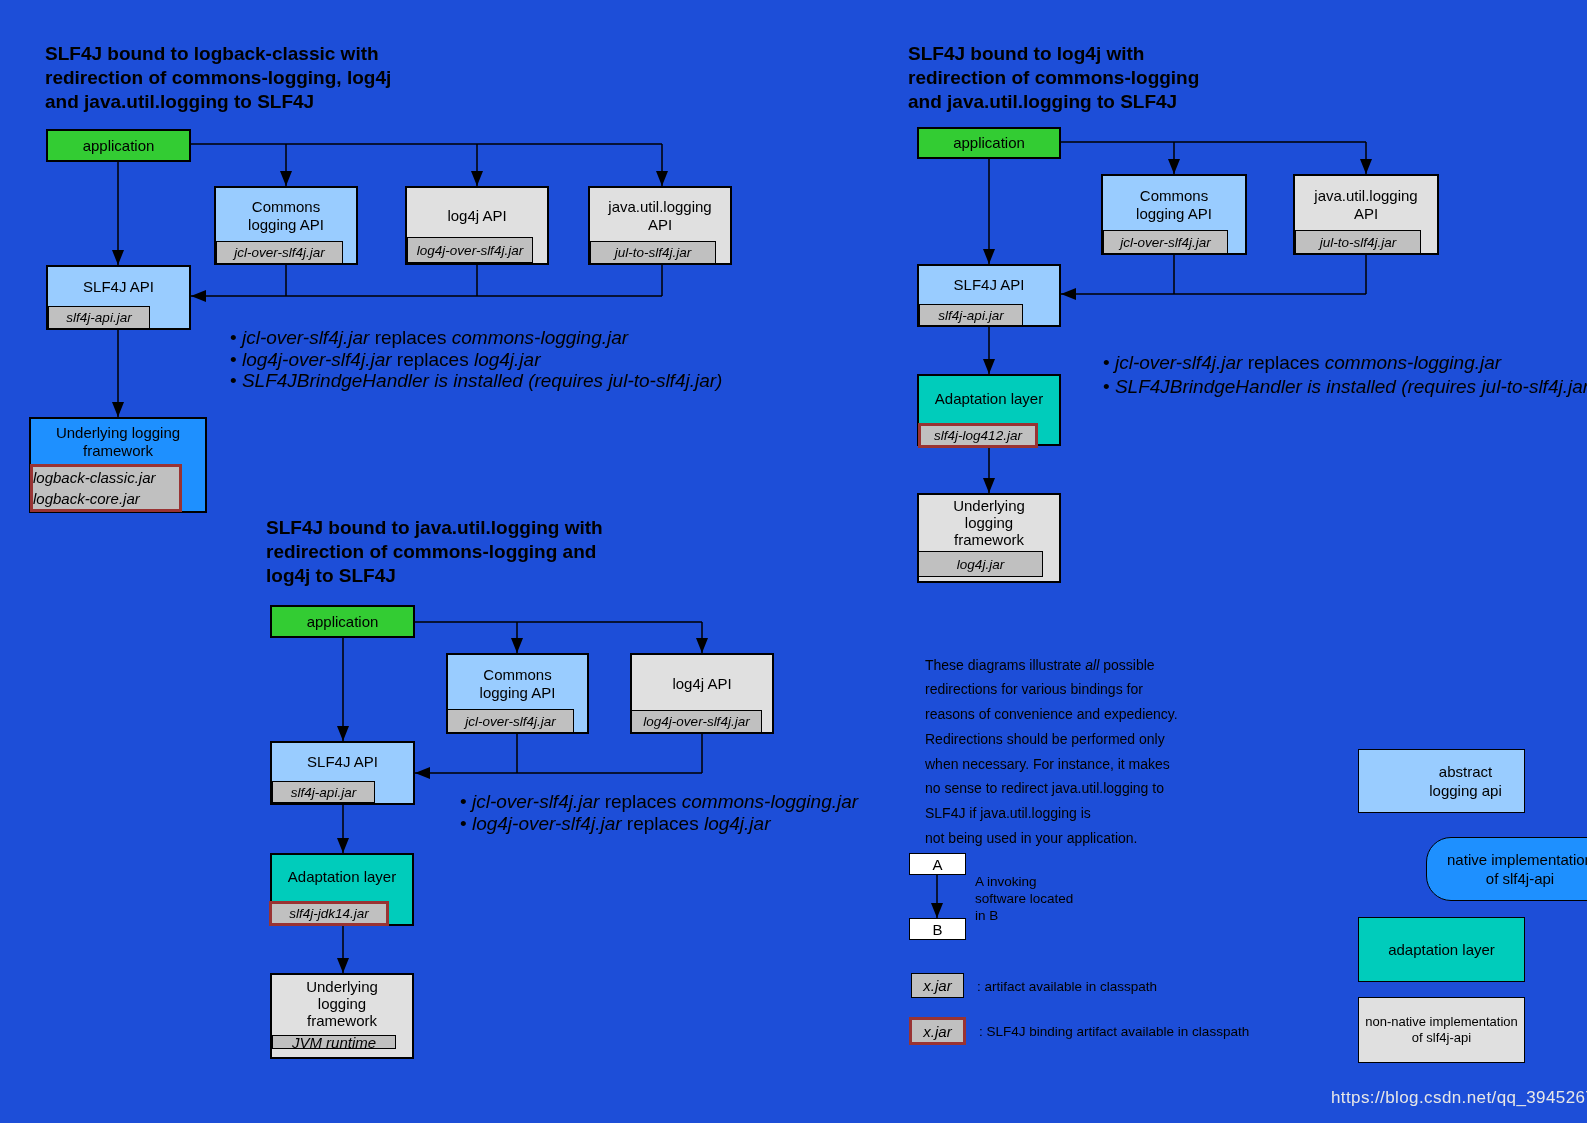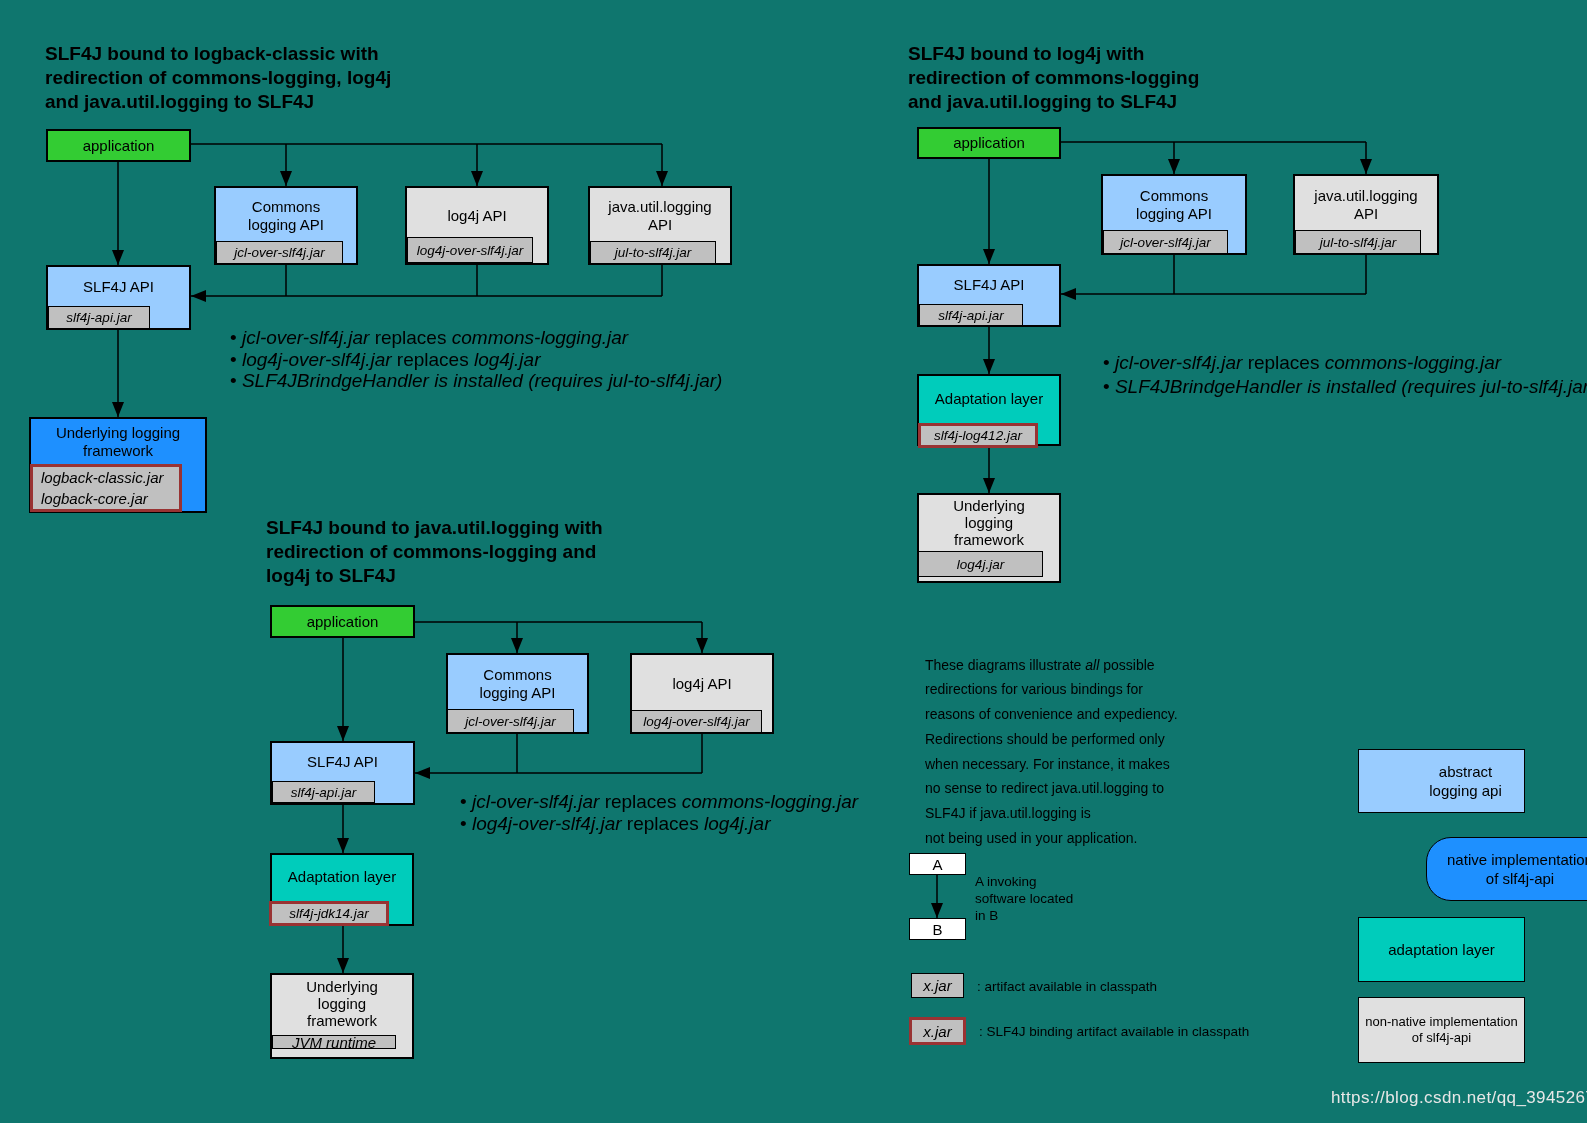--- a/index.html
+++ b/index.html
@@ -1,17 +1,17 @@
 <!DOCTYPE html>
 <html><head>
 <meta charset="utf-8">
 <style>
   html,body{margin:0;padding:0;background:#fff;}
   .canvas{
-    position:relative;width:1587px;height:1123px;background:#0f766e;
+    position:relative;width:1587px;height:1123px;background:#1d4ed8;
     overflow:hidden;font-family:"Liberation Sans",sans-serif;color:#000;
   }
   .connectors{position:absolute;left:0;top:0;pointer-events:none;}
   .title{
     position:absolute;font-weight:bold;font-size:19px;line-height:24px;
     white-space:pre-line;
   }
   .box{
     position:absolute;box-sizing:border-box;border:2px solid #000;
     display:flex;align-items:center;justify-content:center;text-align:center;
@@ -22,21 +22,21 @@
   .blue{background:#99CCFF;}
   .nativeblue{background:#1E90FF;}
   .teal{background:#00CCBB;}
   .lgray{background:#E0E0E0;}
   .jar{
     position:absolute;box-sizing:border-box;background:#C0C0C0;
     border:1.5px solid #000;display:flex;align-items:center;justify-content:center;
     font-style:italic;font-size:13.5px;line-height:17px;white-space:nowrap;
   }
   .jar.binding{border:3px solid #993333;}
-  .jar.multiline{justify-content:flex-start;padding-left:8px;text-align:left;
+  .jar.multiline{justify-content:flex-start;text-align:left;
     white-space:pre-line;font-size:15px;line-height:21px;}
   .bullets{position:absolute;font-size:19px;}
   .bullets .bline{white-space:nowrap;line-height:21.5px;}
   .it{font-style:italic;}
   .note{
     position:absolute;font-weight:normal;font-size:14px;line-height:24.7px;
     white-space:pre-line;
     margin-left:12px;
   }
   .note .emph{font-style:italic;}

